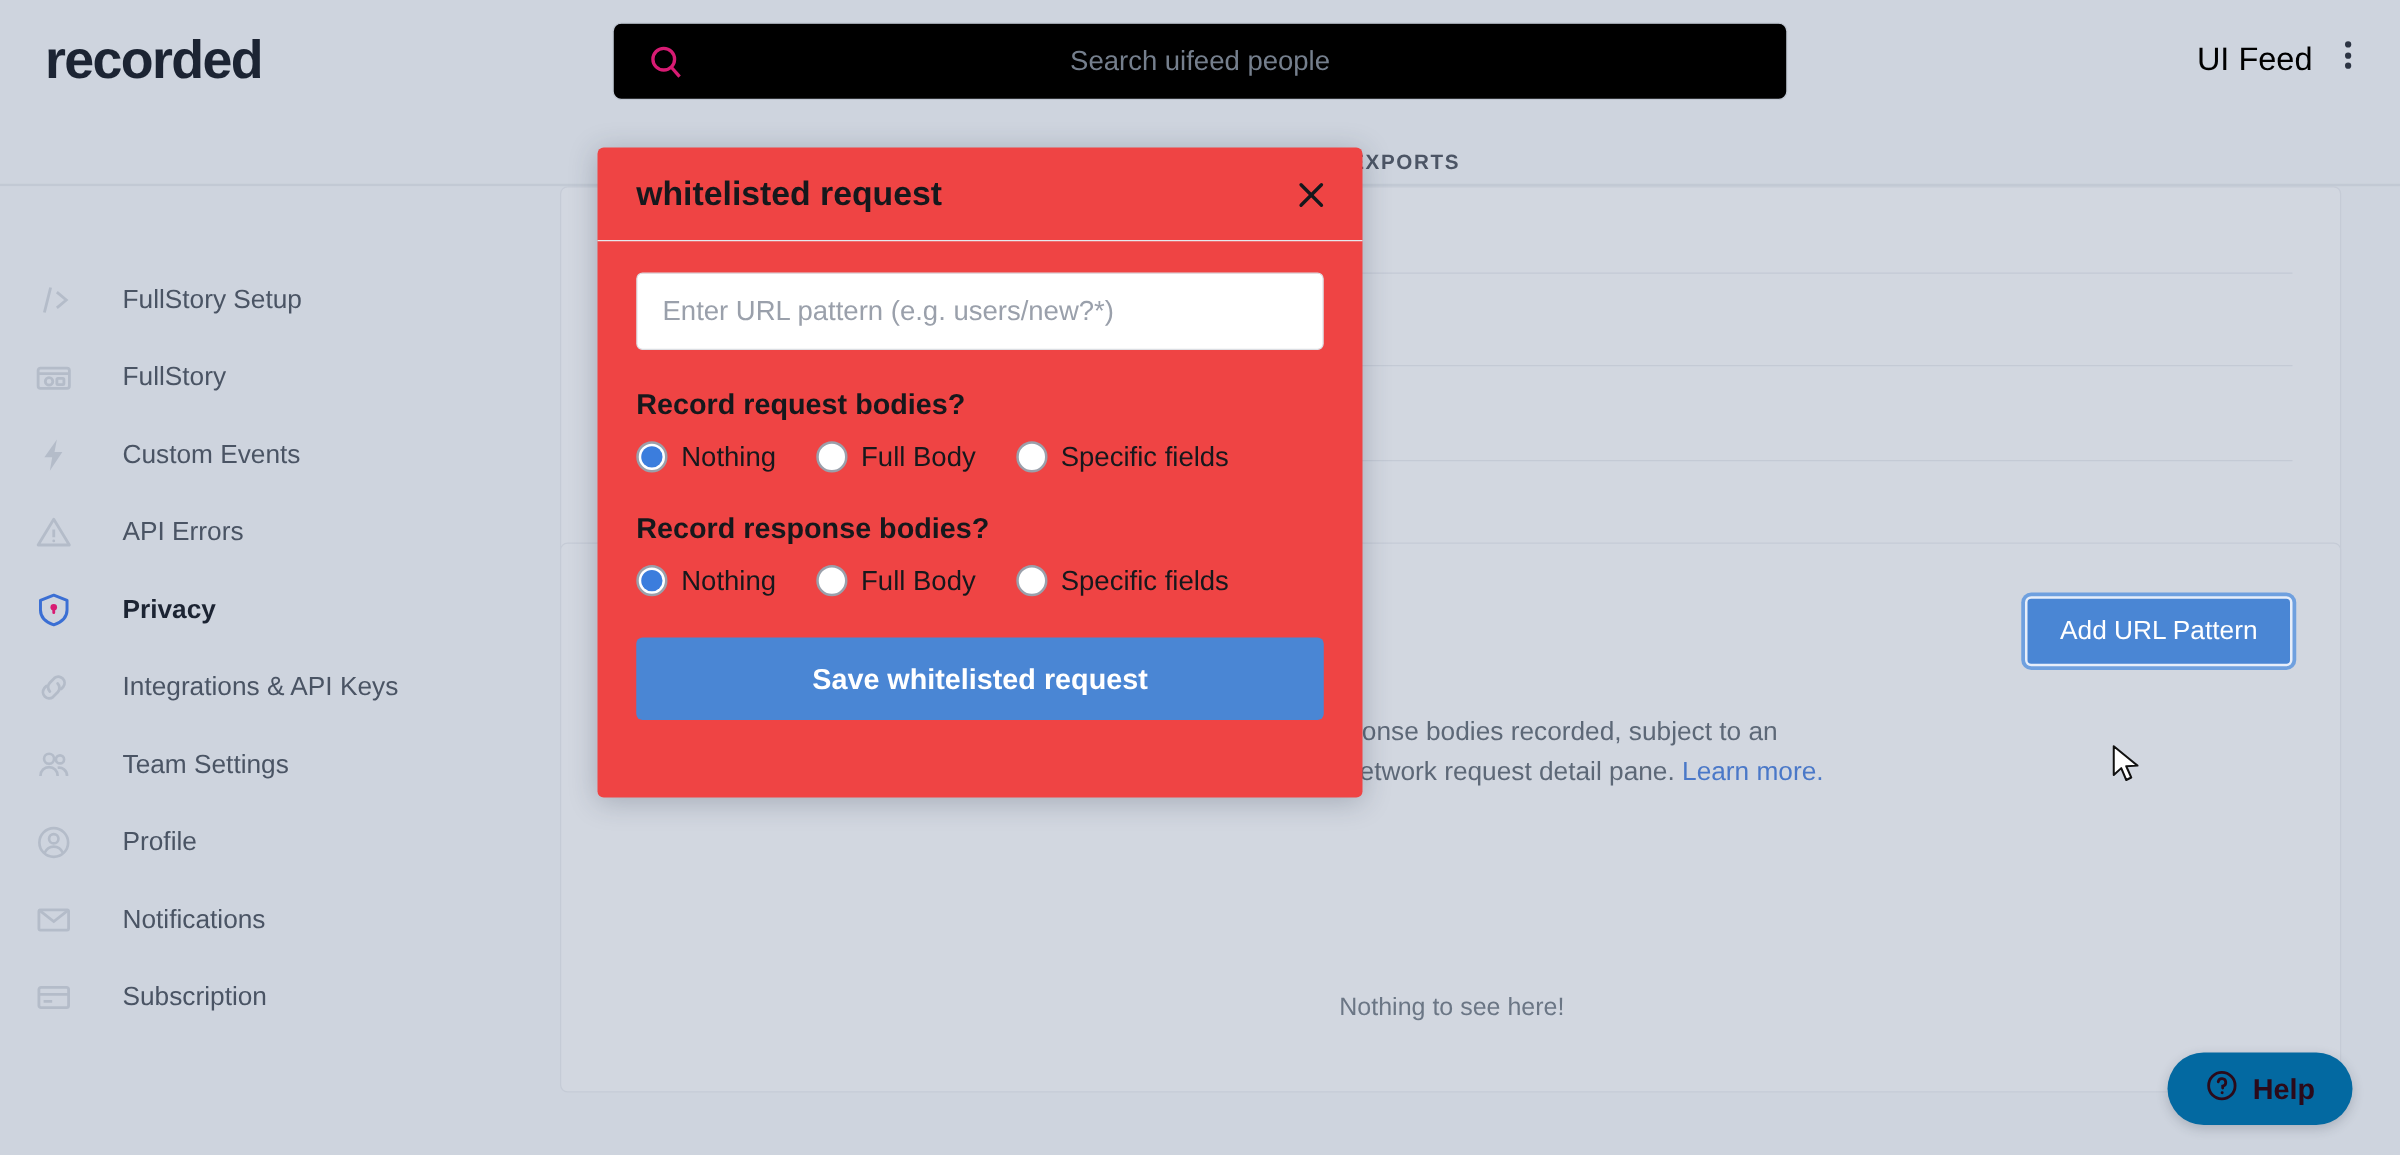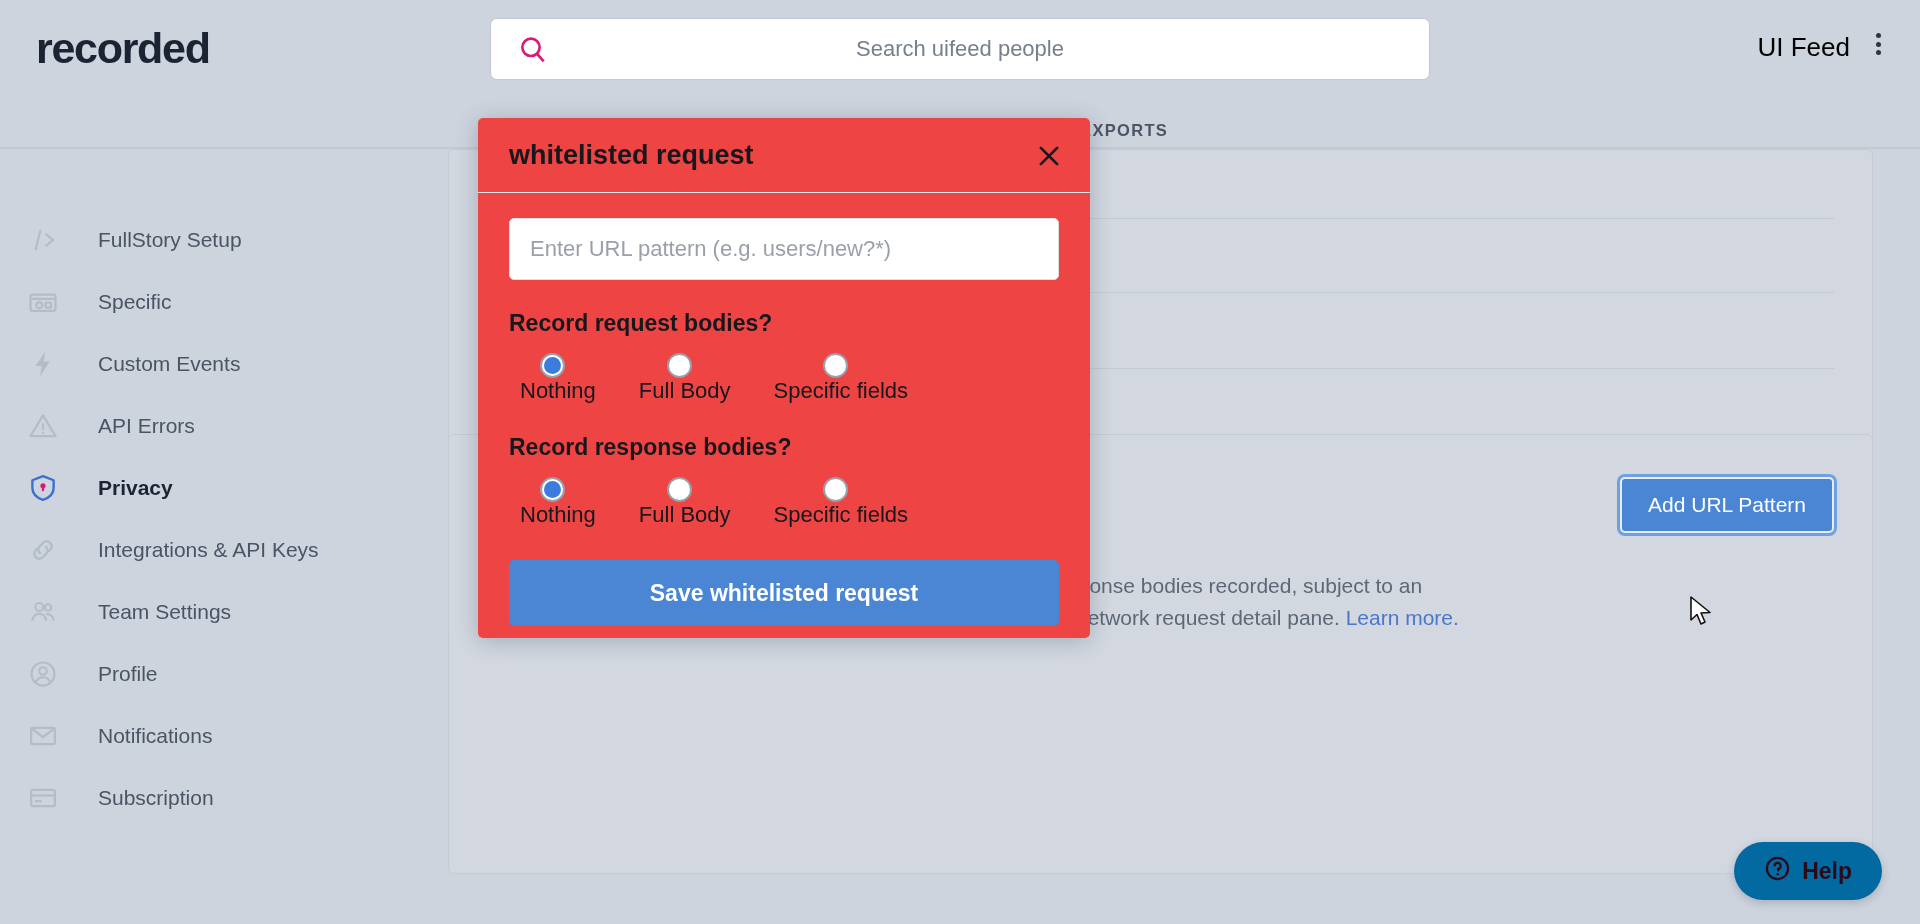--- a/index.html
+++ b/index.html
@@ -18,21 +18,21 @@
     display: flex; align-items: center;
   }
   .logo {
     position: absolute; left: 36px; top: 24px;
     font-size: 43px; font-weight: 700; letter-spacing: -1.3px;
     color: #1c2433;
   }
   .search-wrap {
     position: absolute; left: 490px; top: 18px;
     width: 940px; height: 62px;
-    background: #ffffff;
+    background: #000000;
     border: 1px solid #c0c7d2;
     border-radius: 7px;
     display: flex; align-items: center;
   }
   .search-icon { position: absolute; left: 26px; top: 15px; }
   .search-input {
     width: 100%; height: 100%;
     background: transparent; border: none; outline: none;
     text-align: center;
     font-family: "Liberation Sans", sans-serif;
@@ -155,21 +155,21 @@
     border: 1px solid #dcdee3; border-radius: 5px;
     padding: 0 20px; outline: none;
     font-family: "Liberation Sans", sans-serif;
     font-size: 22px; color: #2c3038; background: #fff;
   }
   .url-input::placeholder { color: #9aa0ab; }
   .q-label {
     margin-top: 30px; font-size: 23px; font-weight: 700; color: #16181c;
   }
   .radio-row { display: flex; align-items: center; margin-top: 16px; gap: 0; }
-  .radio-opt { display: flex; align-items: center; cursor: pointer; flex-direction: column; }
+  .radio-opt { display: flex; align-items: flex-start; cursor: pointer; }
   .radio-opt + .radio-opt { margin-left: 32px; }
   .rdo {
     width: 25px; height: 25px; border-radius: 50%;
     border: 2px solid #9aa0ab; background: #fff;
     display: flex; align-items: center; justify-content: center;
     flex: 0 0 auto;
   }
   .rdo.on { border-color: #9aa0ab; }
   .rdo.on::after {
     content: ""; width: 17px; height: 17px; border-radius: 50%;
@@ -244,21 +244,21 @@
 
     <div class="side-item">
       <span class="side-ico">
         <svg width="30" height="30" viewBox="0 0 24 24" fill="none" stroke="currentColor" stroke-width="1.8">
           <rect x="2" y="6" width="20" height="13" rx="1.5"></rect>
             <line x1="2" y1="9.5" x2="22" y2="9.5"></line>
           <circle cx="9" cy="14.5" r="2.4"></circle>
             <rect x="14" y="12.5" width="4.5" height="4" rx="0.7"></rect>
         </svg>
       </span>
-      <span class="side-label">Specific</span>
+      <span class="side-label">FullStory</span>
     </div>
 
     <div class="side-item">
       <span class="side-ico">
         <svg width="30" height="30" viewBox="0 0 24 24" fill="currentColor">
           <polygon points="14,2 6,13.5 11,13.5 9.5,22 17.5,10 12.5,10"></polygon>
         </svg>
       </span>
       <span class="side-label">Custom Events</span>
     </div>
@@ -359,20 +359,21 @@
       <div class="ajax-body">
         <span>Network</span>
         <span style="display:inline-block;width:430px"></span>
         <span>and response bodies recorded, subject to an</span><br>
         <span>optional</span>
         <span style="display:inline-block;width:455px"></span>
         <span>f the network request detail pane.</span>
         <a href="#">Learn more.</a>
       </div>
 
+      <div class="nothing-row">Nothing to see here!</div>
     </div>
   </div>
 
   <div class="modal-scrim"></div>
   <div class="modal">
 
     <div class="modal-head">
       <div class="modal-title">whitelisted request</div>
       <div class="modal-close">
         <svg width="28" height="28" viewBox="0 0 24 24" stroke="#16181c" stroke-width="2.3" stroke-linecap="round">

